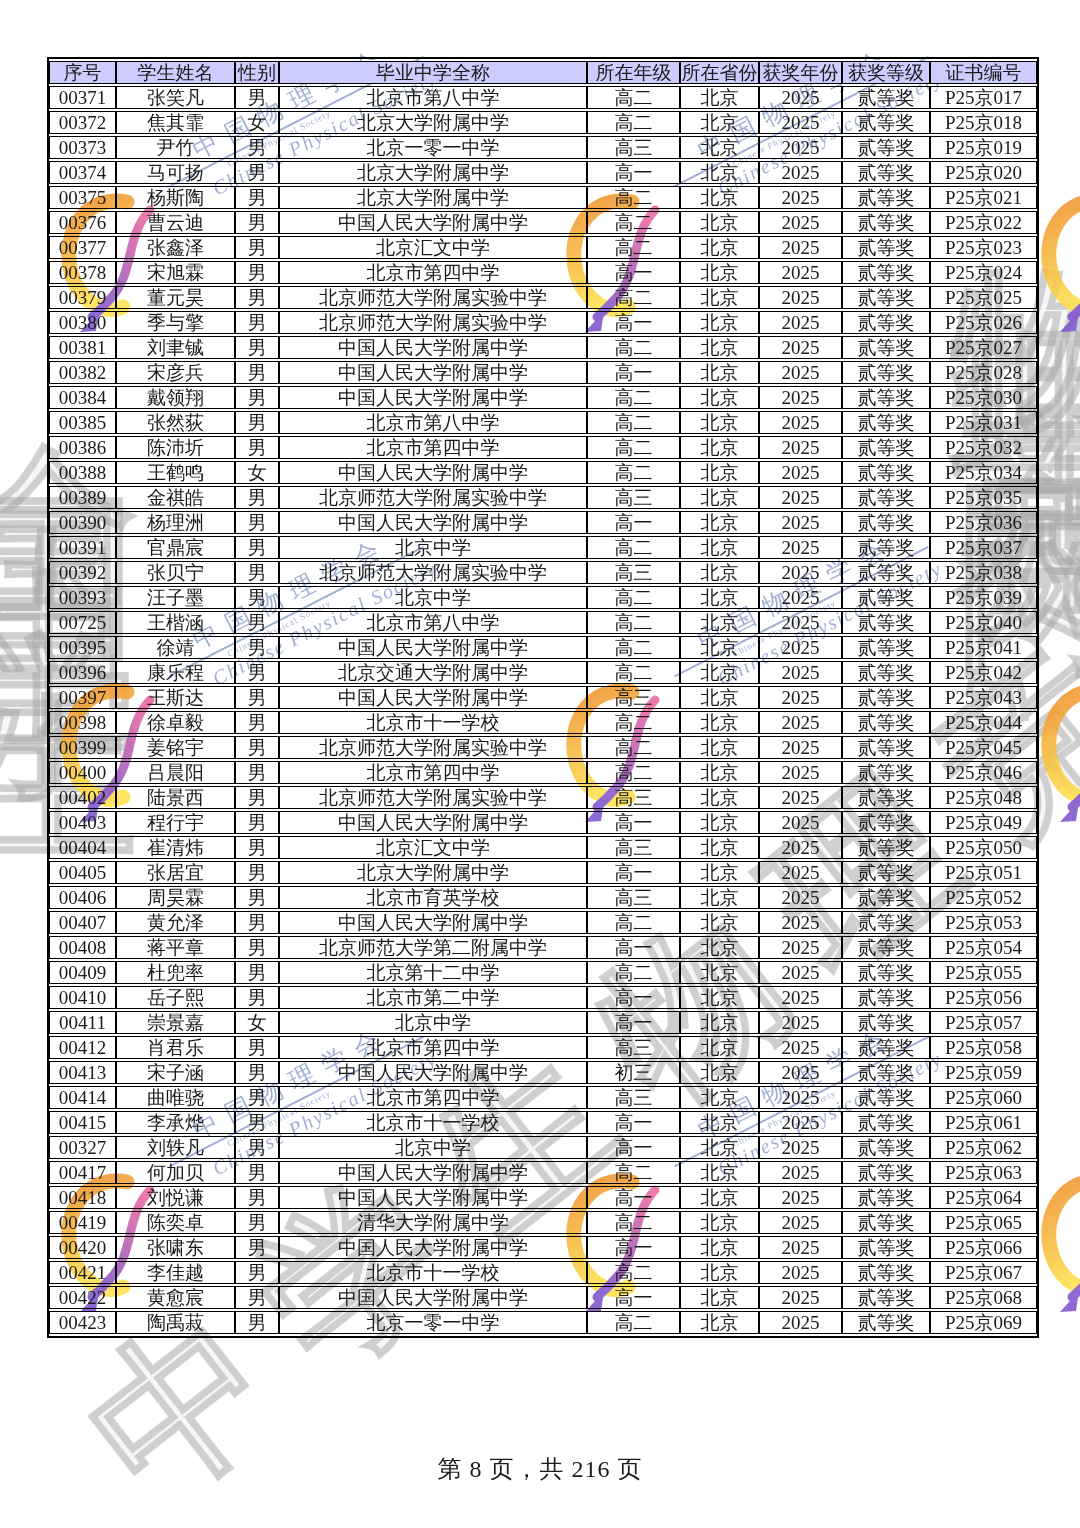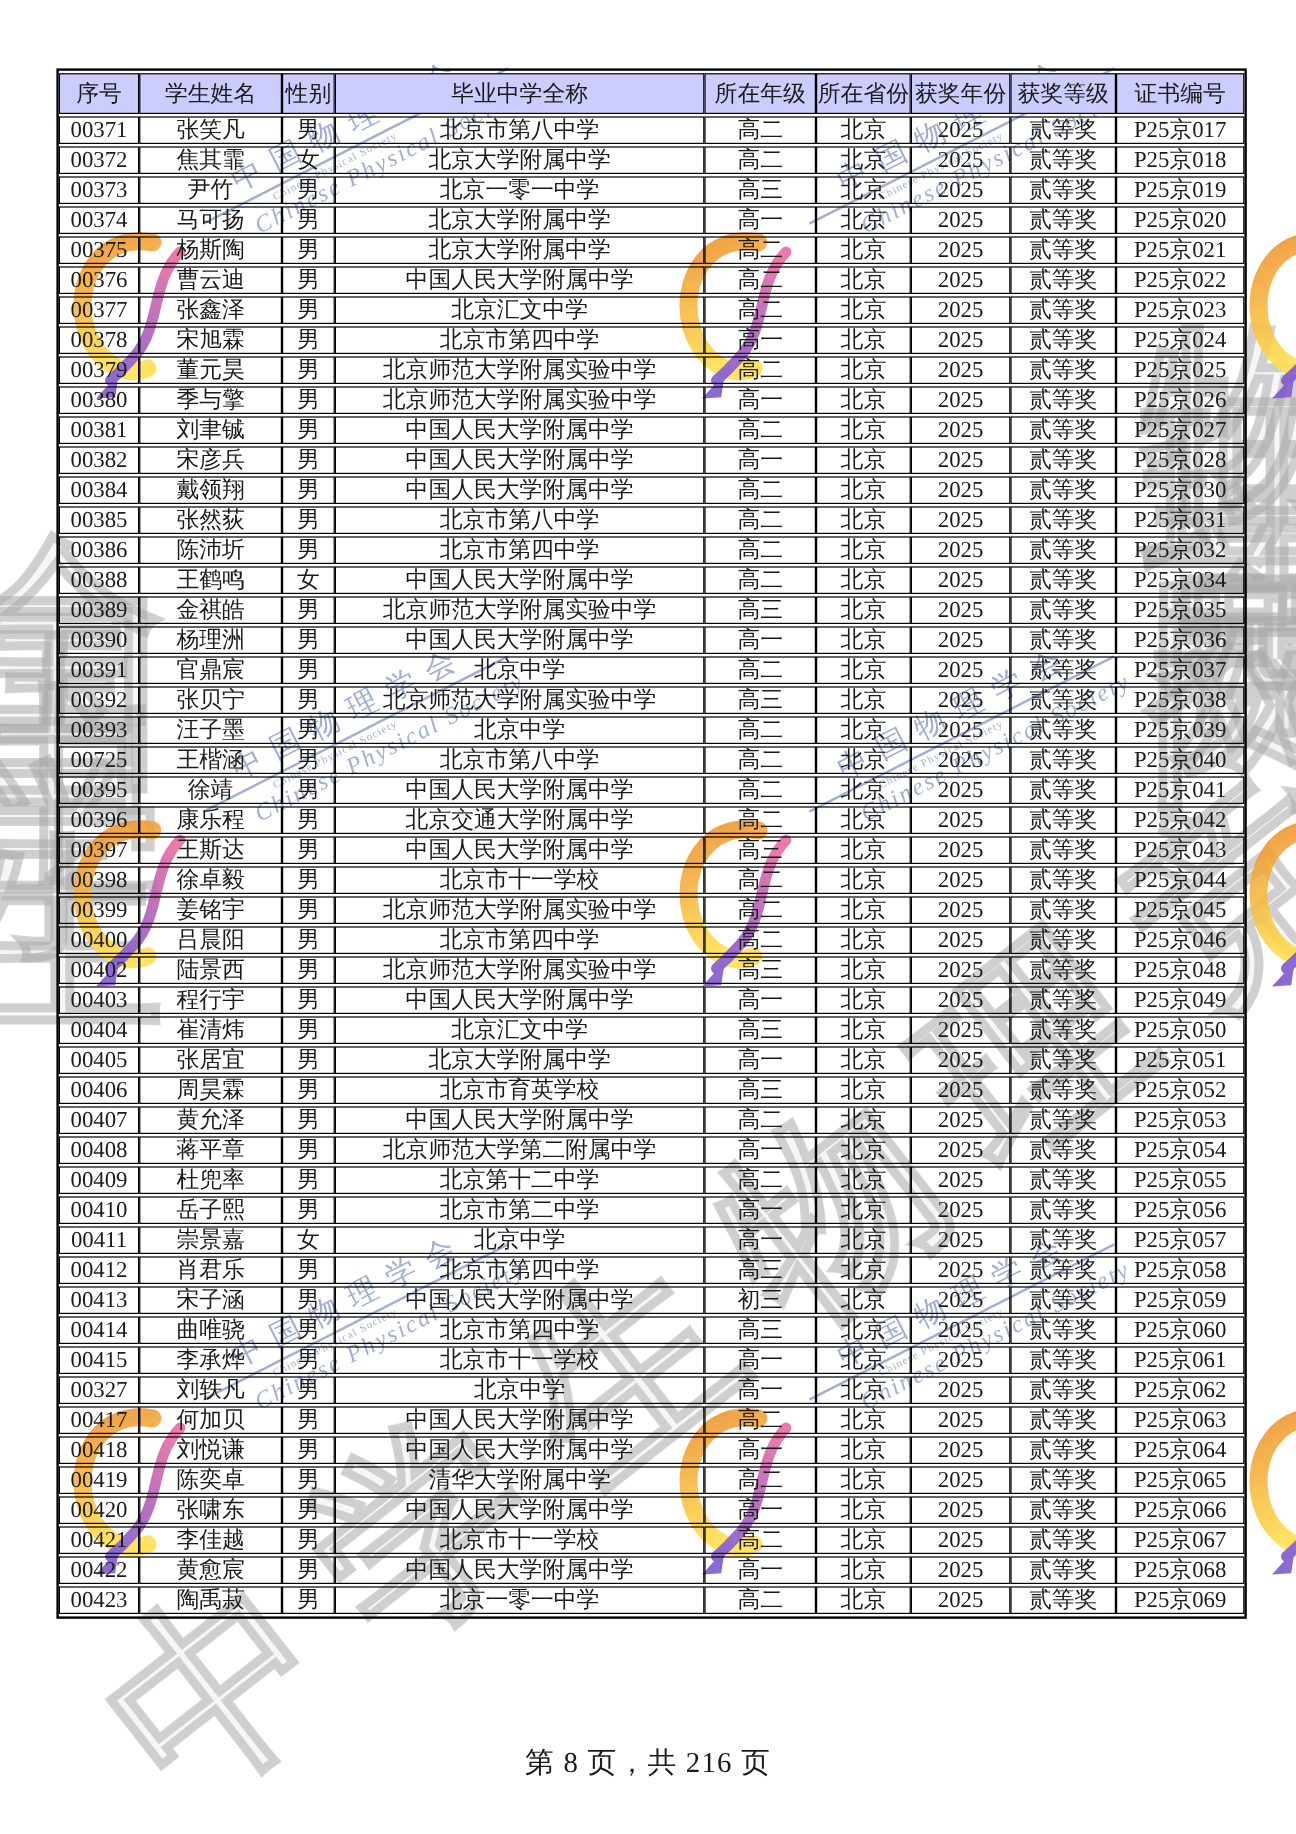--- a/index.html
+++ b/index.html
@@ -50,21 +50,21 @@
   }
   .doc-table th, .doc-table td {
     border:1px solid var(--border,#000);
     text-align:center; vertical-align:middle;
     padding:0; overflow:hidden; white-space:nowrap;
     font-size:19px; line-height:21px;
     background:transparent;
   }
   .doc-table th {
     background: var(--header_bg, #ccccff);
-    height:34px; font-weight:normal;
+    height:23px; font-weight:normal;
   }
   .doc-table td { height:21.8px; }
 
   
   .page-footer {
     position:absolute; left:0; top:1453px; width:100%;
     text-align:center; font-size:24px; letter-spacing:1px; z-index:1;
   }
 </style>
 </head>

